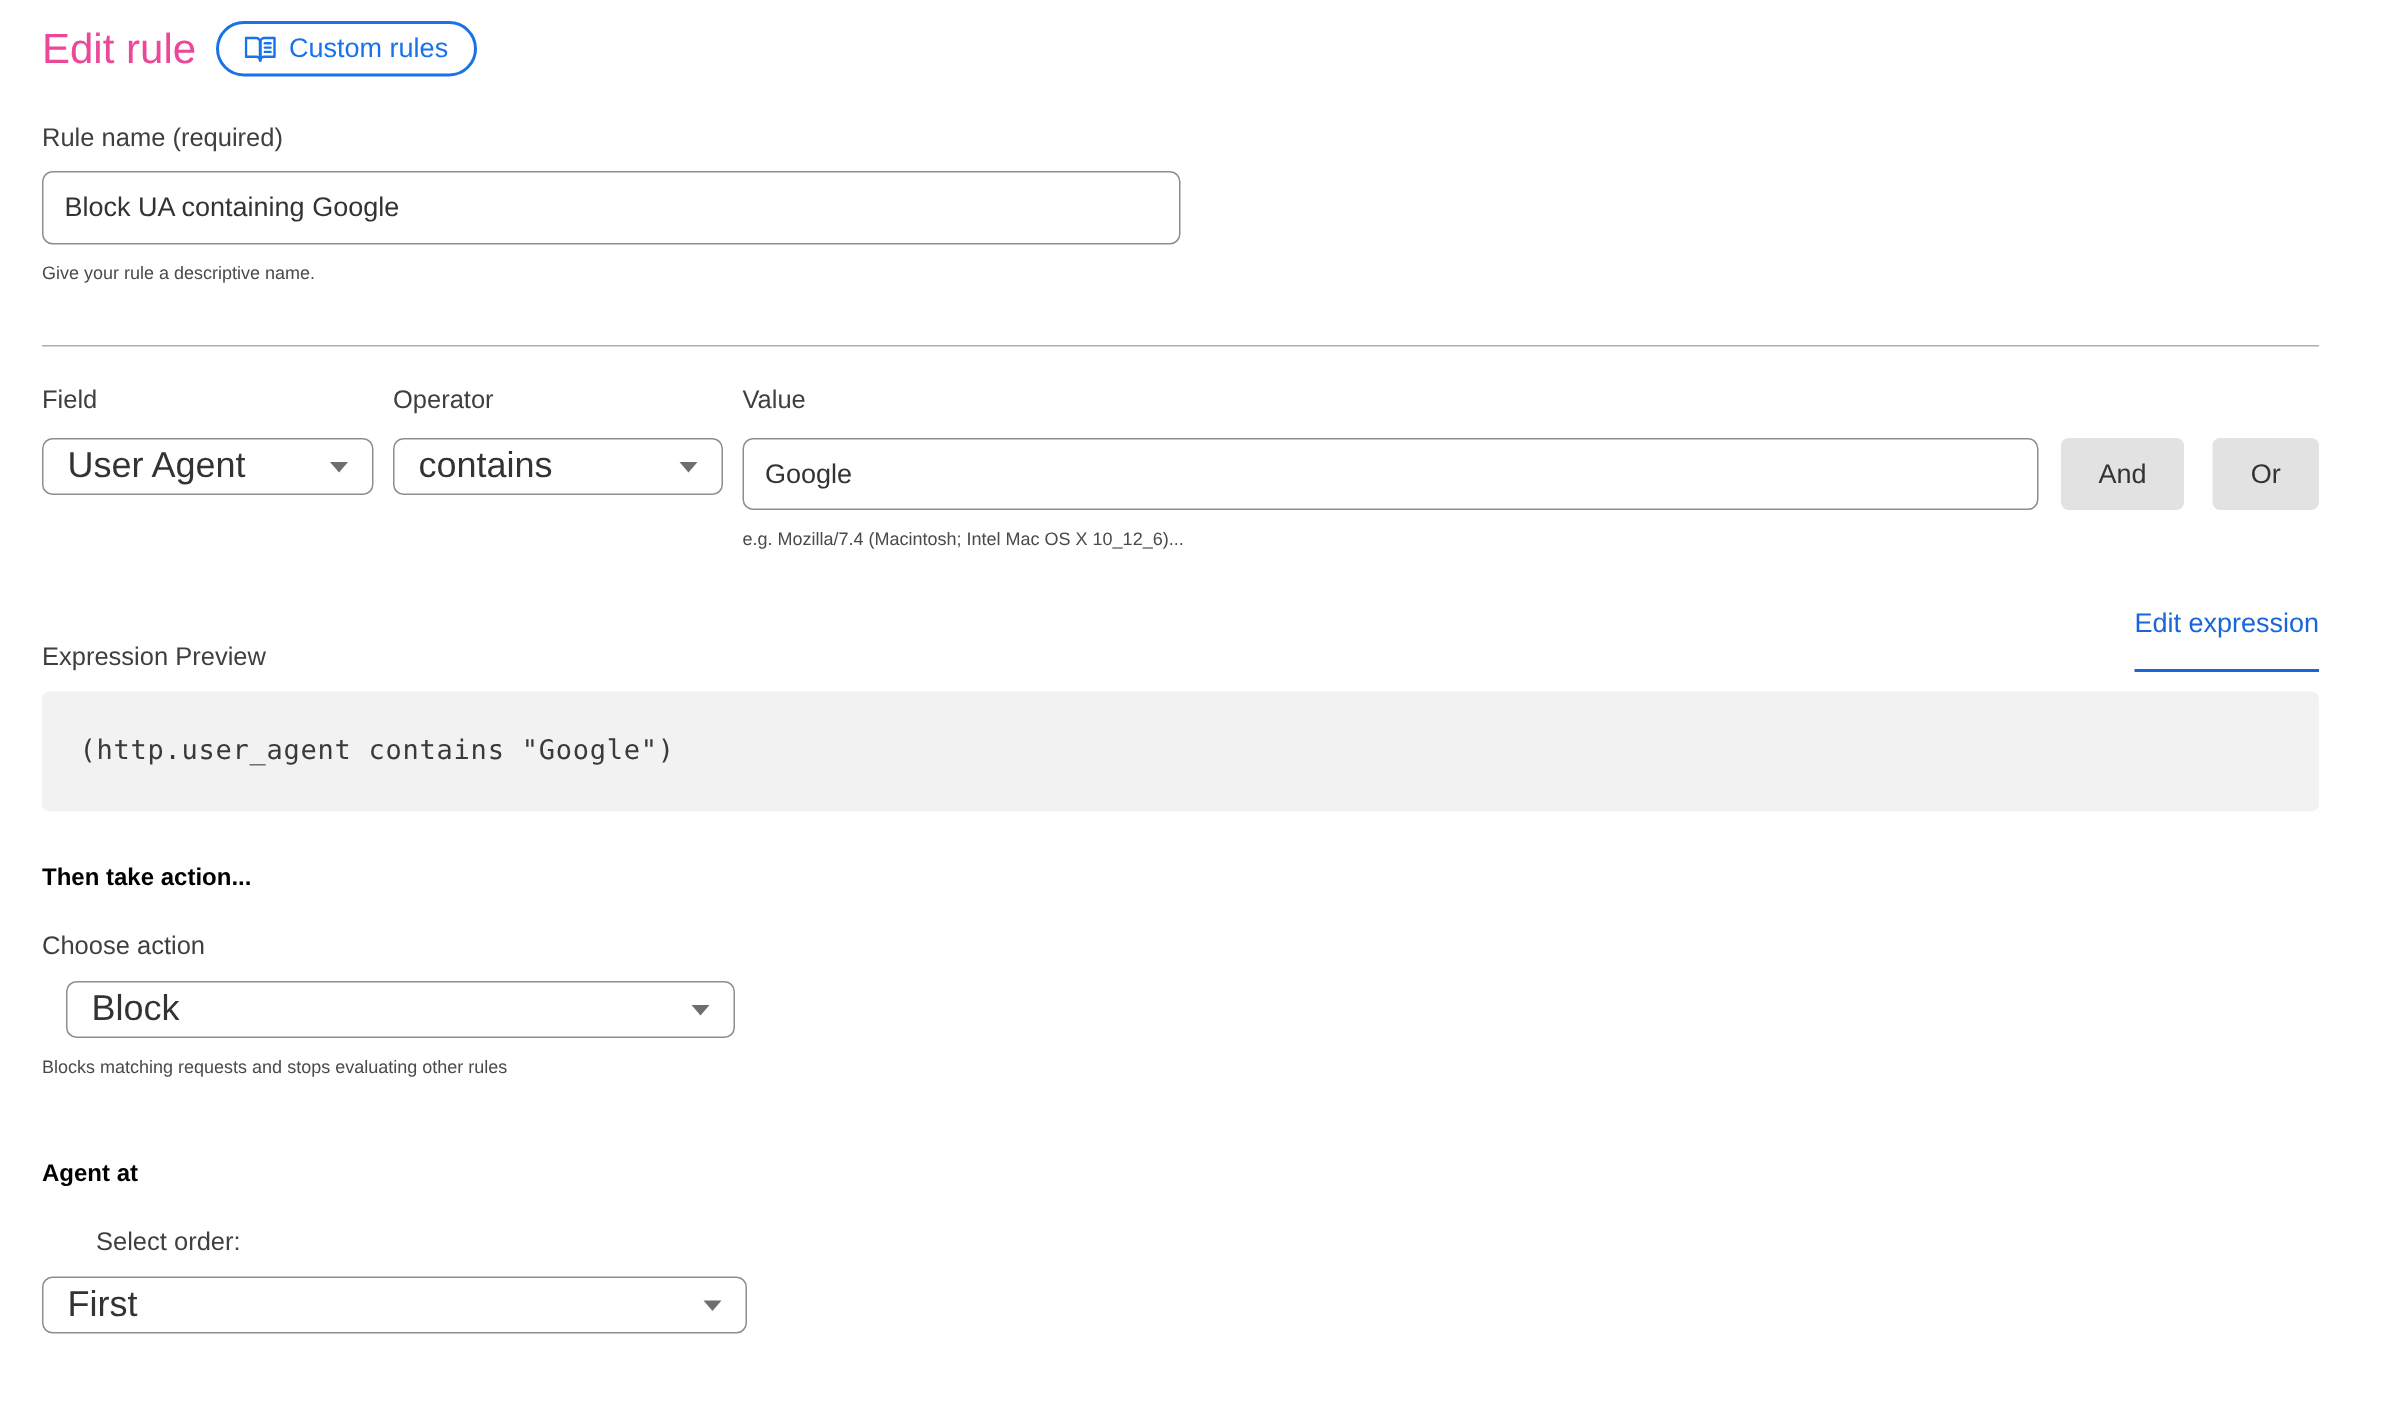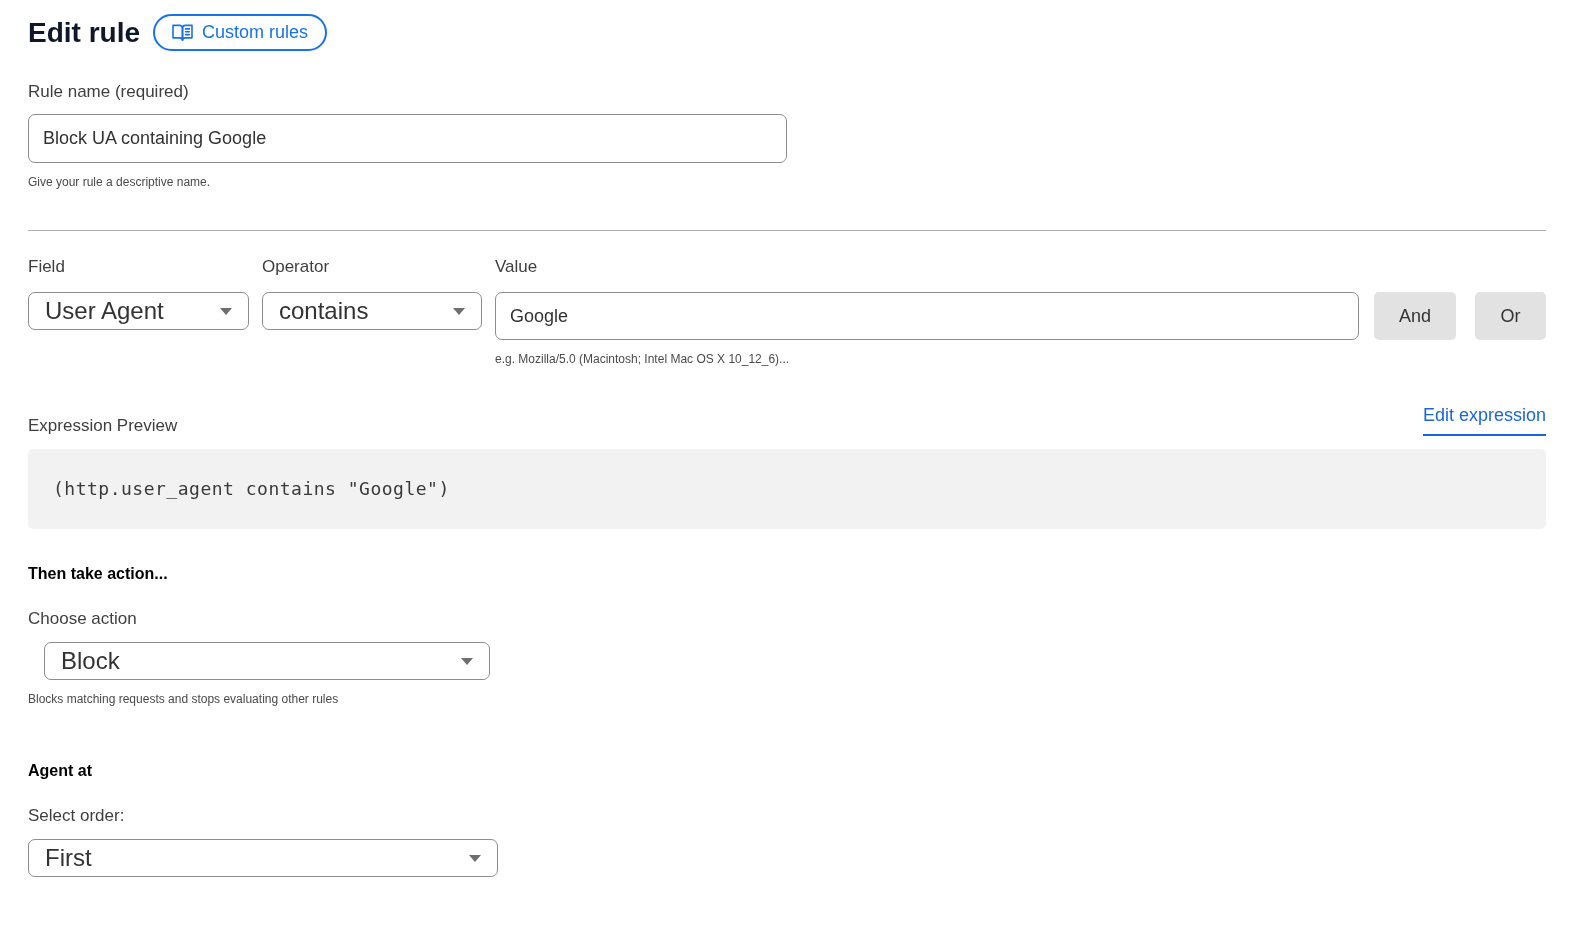--- a/index.html
+++ b/index.html
@@ -10,21 +10,21 @@
     background: #ffffff;
     font-family: "Liberation Sans", sans-serif;
     color: #333333;
     overflow: hidden;
   }
   .content { padding: 14px 41px 0 28px; position: relative; }
 
   
   .title-row { display: flex; align-items: center; gap: 13px; }
   .page-title {
-    font-size: 28px; font-weight: 700; color: #0f172a;
+    font-size: 28px; font-weight: 400; color: #ec4899;
     margin: 0; line-height: 37px;
   }
   .badge {
     display: inline-flex; align-items: center; gap: 9px;
     height: 37px; padding: 0 17px;
     border: 2px solid #1873E8; border-radius: 19px;
     background: #ffffff; color: #1873E8;
     font-size: 18px; font-family: inherit; cursor: pointer;
   }
   .badge svg { display: block; flex: 0 0 auto; }
@@ -81,40 +81,40 @@
   .conn-btn.and { width: 82px; }
   .conn-btn.or  { width: 71px; }
 
   
   .preview-header {
     margin-top: 35px; display: flex;
     justify-content: space-between; align-items: flex-end;
   }
   .edit-link {
     font-size: 18px; color: #1A66D9; text-decoration: none;
-    border-bottom: 2px solid #1A66D9; padding-bottom: 8px;
+    border-bottom: 2px solid #1A66D9; padding-bottom: 20px;
     line-height: 21px; cursor: pointer;
   }
   .code-block {
     margin-top: 13px; background: #F2F2F2; border-radius: 5px;
     padding: 29px 25px;
     font-family: "DejaVu Sans Mono", "Liberation Mono", monospace;
     font-size: 18px; color: #3a3a3a; line-height: 22px;
     letter-spacing: 0.5px; white-space: pre;
   }
 
   
   .action-heading { margin-top: 33px; }
   .action-label { margin-top: 24px; }
   .action-select { width: 446px; margin-top: 13px; margin-left: 16px; }
   .action-help { margin-top: 9px; }
 
   
   .place-heading { margin-top: 49px; }
-  .order-label { margin-top: 24px; }
+  .order-label { margin-top: 24px; margin-left: 36px; }
   .order-select { width: 470px; margin-top: 13px; }
 </style>
 </head>
 <body>
 
 <div class="content">
 
   <div class="title-row">
     <h1 class="page-title">Edit rule</h1>
     <button class="badge">
@@ -148,21 +148,21 @@
     <div class="col-operator">
       <div class="label">Operator</div>
       <div class="select">
         <span>contains</span>
         <span class="chevron"></span>
       </div>
     </div>
     <div class="col-value">
       <div class="label">Value</div>
       <input class="text-input value-input" type="text" value="Google" style="">
-      <div class="help value-help">e.g. Mozilla/5.0 (Macintosh; Intel Mac OS X 10_12_6)...</div>
+      <div class="help value-help">e.g. Mozilla/7.4 (Macintosh; Intel Mac OS X 10_12_6)...</div>
     </div>
     <div class="conn-buttons">
       <button class="conn-btn and">And</button>
       <button class="conn-btn or">Or</button>
     </div>
   </div>
 
   <div class="preview-header">
     <div class="label">Expression Preview</div>
     <a class="edit-link">Edit expression</a>

